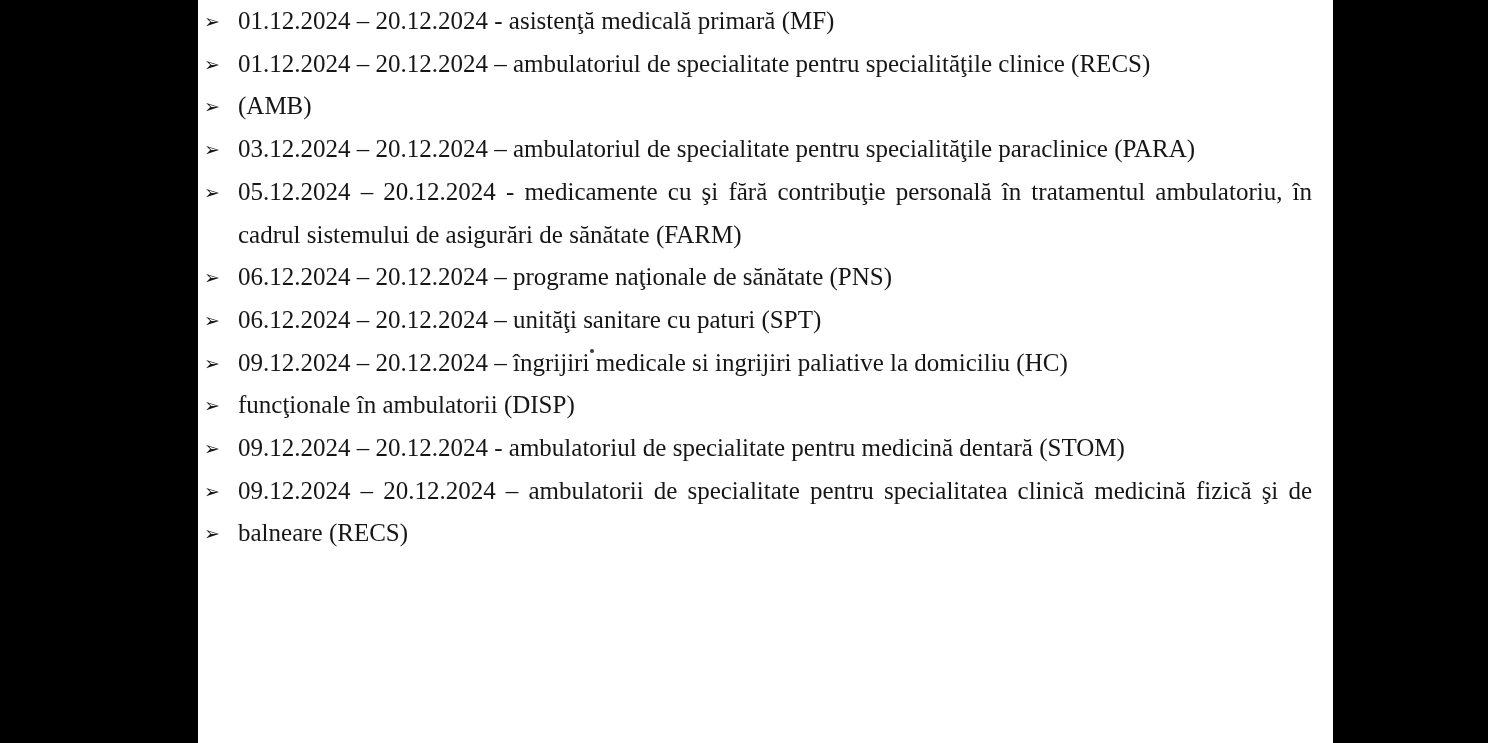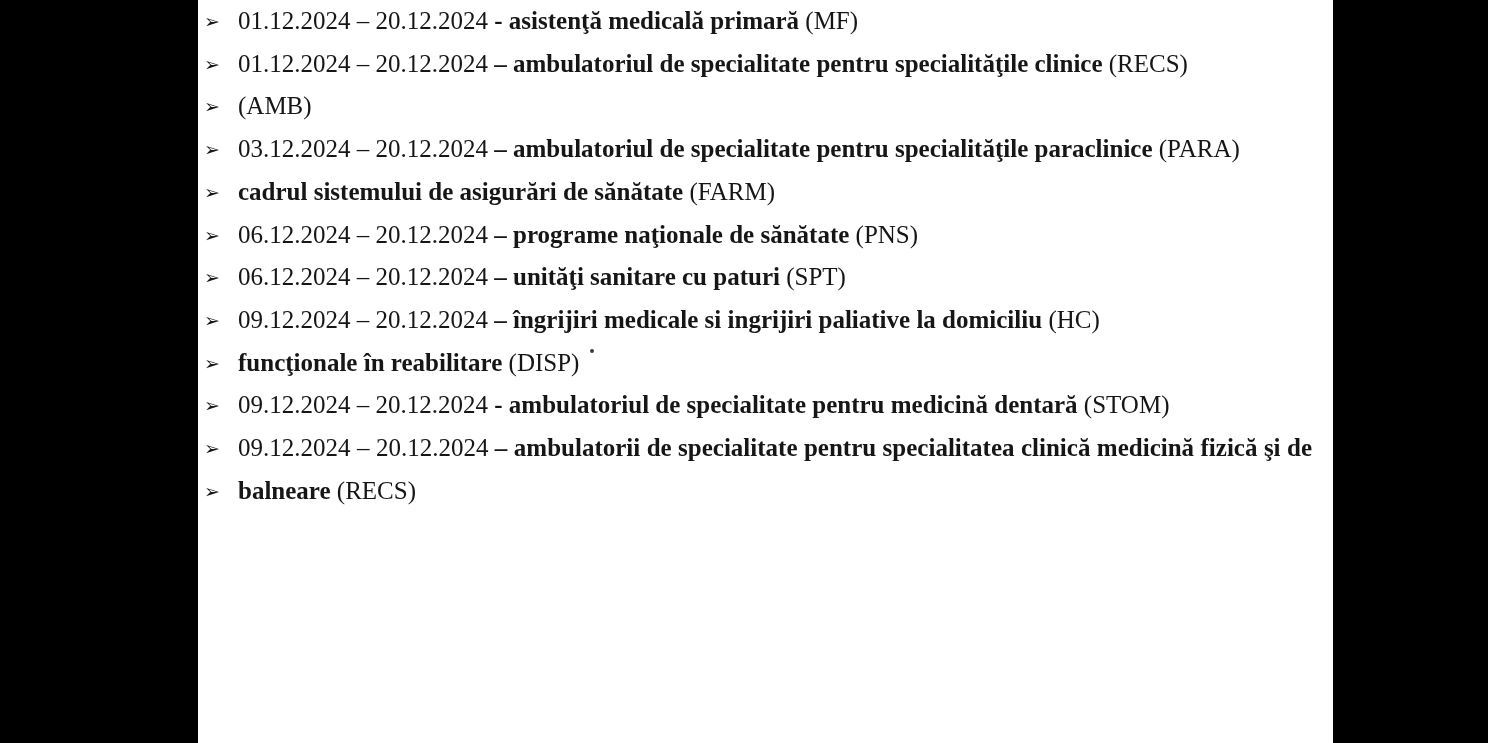--- a/index.html
+++ b/index.html
@@ -27,21 +27,21 @@
     position: absolute;
     left: -34px; top: 0;
     font-family: "DejaVu Sans", sans-serif;
     font-size: 19px;
     line-height: 42.7px;
     color: #161616;
   }
   .line { text-align: left; }
   .line.jfull { text-align: justify; text-align-last: justify; }
   .b { font-weight: normal; }
-  .n { font-weight: bold; }
+  .n { font-weight: normal; }
 
   .speck {
     position: absolute;
     left: 590px; top: 349px;
     width: 4px; height: 4px;
     background: #3c3c3c;
     border-radius: 50%;
   }
 </style>
 </head>
@@ -62,37 +62,38 @@
       <div class="item">
         <span class="bullet">➢</span>
         <div class="line"><span class="b">(AMB)</span></div>
       </div>
       <div class="item">
         <span class="bullet">➢</span>
         <div class="line"><span class="b">03.12.2024 – 20.12.2024</span><span class="n"> – ambulatoriul de specialitate pentru specialităţile paraclinice </span><span class="b">(PARA)</span></div>
       </div>
       <div class="item">
         <span class="bullet">➢</span>
+        <div class="line jfull"><span class="b">05.12.2024 – 20.12.2024</span><span class="n"> - medicamente cu şi fără contribuţie personală în tratamentul ambulatoriu, în</span></div>
         <div class="line"><span class="n">cadrul sistemului de asigurări de sănătate </span><span class="b">(FARM)</span></div>
       </div>
       <div class="item">
         <span class="bullet">➢</span>
         <div class="line"><span class="b">06.12.2024 – 20.12.2024</span><span class="n"> – programe naţionale de sănătate </span><span class="b">(PNS)</span></div>
       </div>
       <div class="item">
         <span class="bullet">➢</span>
         <div class="line"><span class="b">06.12.2024 – 20.12.2024</span><span class="n"> – unităţi sanitare cu paturi </span><span class="b">(SPT)</span></div>
       </div>
       <div class="item">
         <span class="bullet">➢</span>
         <div class="line"><span class="b">09.12.2024 – 20.12.2024</span><span class="n"> – îngrijiri medicale si ingrijiri paliative la domiciliu </span><span class="b">(HC)</span></div>
       </div>
       <div class="item">
         <span class="bullet">➢</span>
-        <div class="line"><span class="n">funcţionale în reabilitare </span><span class="b">(DISP)</span></div>
+        <div class="line"><span class="n">funcţionale în ambulatorii </span><span class="b">(DISP)</span></div>
       </div>
       <div class="item">
         <span class="bullet">➢</span>
         <div class="line"><span class="b">09.12.2024 – 20.12.2024</span><span class="n"> - ambulatoriul de specialitate pentru medicină dentară </span><span class="b">(STOM)</span></div>
       </div>
       <div class="item">
         <span class="bullet">➢</span>
         <div class="line jfull"><span class="b">09.12.2024 – 20.12.2024</span><span class="n"> – ambulatorii de specialitate pentru specialitatea clinică medicină fizică şi de</span></div>
       </div>
       <div class="item">

